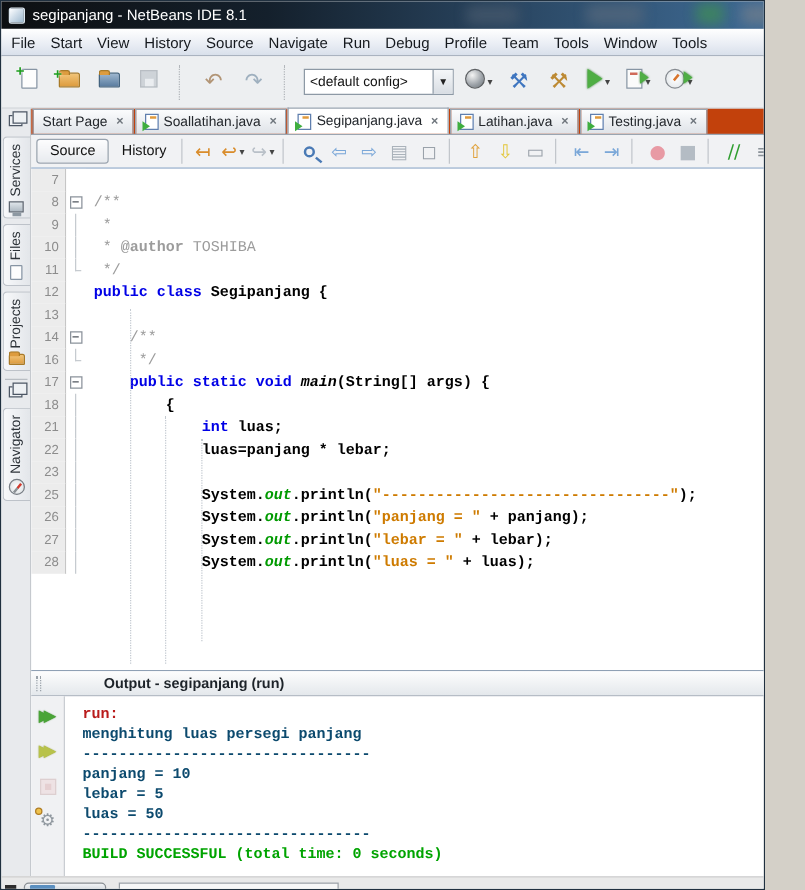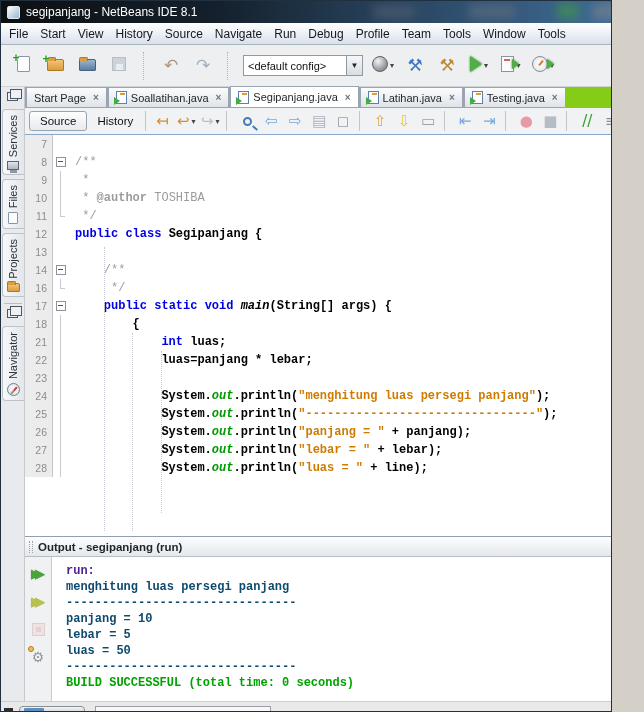--- a/index.html
+++ b/index.html
@@ -59,21 +59,21 @@
   .vtab{display:flex;flex-direction:column;align-items:center;padding:5px 0 4px 0;margin:2px 0;border:1px solid #bdc2c9;border-right:none;border-radius:4px 0 0 4px;background:linear-gradient(90deg,#f7f8fa,#e3e6ea);width:22px;}
   .vlabel{writing-mode:vertical-rl;transform:rotate(180deg);font-size:11px;color:#2c3238;margin-bottom:4px;}
   .ic-serv{width:12px;height:9px;border:1px solid #5d6possible;} 
   .ic-serv{width:12px;height:9px;border:1px solid #5d6670;background:linear-gradient(#dfe5ea,#aeb9c2);position:relative;}
   .ic-serv::after{content:"";position:absolute;left:2px;bottom:-4px;width:7px;height:3px;background:#8d98a2;}
   .ic-compass{width:13px;height:13px;border-radius:50%;border:1px solid #777d84;background:radial-gradient(#ffffff,#d7dce0);position:relative;}
   .ic-compass::after{content:"";position:absolute;left:5px;top:2px;width:2px;height:9px;transform:rotate(40deg);background:linear-gradient(#d23b2f 50%,#8b9196 50%);}
   .sbsep{width:18px;border-top:1px solid #b9bec4;margin:4px 0 2px 0;}
   .rightcol{flex:1;display:flex;flex-direction:column;min-width:0;}
   
-  .tabstrip{height:21px;background:#84cc16;display:flex;align-items:flex-end;border-bottom:1px solid #9aa5b1;padding-left:1px;}
+  .tabstrip{height:21px;background:#c2410c;display:flex;align-items:flex-end;border-bottom:1px solid #9aa5b1;padding-left:1px;}
   .tab{display:flex;align-items:center;height:20px;padding:0 7px;border:1px solid #9aa5b1;border-bottom:none;margin-right:1px;
        background:linear-gradient(#fbfcfd,#dfe3e8);font-size:11px;color:#23272c;white-space:nowrap;}
   .tab.sel{background:#fff;height:21px;position:relative;}
   .tclose{margin-left:7px;color:#6f767d;font-size:10px;font-weight:bold;}
   .ic-java{width:11px;height:13px;background:#fff;border:1px solid #5f7fae;position:relative;margin-right:4px;flex:none;}
   .ic-java::before{content:"";position:absolute;right:1px;top:1px;width:5px;height:2px;background:#e09a3e;}
   .ic-java::after{content:"";position:absolute;left:-3px;bottom:-2px;width:0;height:0;border-left:6px solid #3fae3f;border-top:4px solid transparent;border-bottom:4px solid transparent;}
   
   .edbar{height:27px;background:#f1f2f4;border-bottom:1px solid #8ba7c7;display:flex;align-items:center;padding:0 4px;}
   .srcbtn{font-size:11.5px;color:#111;padding:3px 10px;border:1px solid #9aa4af;border-radius:3px;background:linear-gradient(#fdfdfe,#e7eaee);margin-right:2px;}
@@ -99,35 +99,35 @@
   .t-k{color:#0000e6;}
   .t-c{color:#9c9c9c;font-weight:normal;}
   .t-cb{color:#9c9c9c;font-weight:bold;}
   .t-s{color:#ce7b00;}
   .t-f{color:#009a00;font-style:italic;}
   .t-m{font-style:italic;}
   .t-cls{font-weight:bold;}
   .guide{position:absolute;width:0;border-left:1px dotted #c4cad1;}
   
   .output{height:165px;border-top:1px solid #8fa0b4;display:flex;flex-direction:column;background:#fff;}
-  .ohead{height:20px;background:linear-gradient(#fdfdfd,#e4e8ec);border-bottom:1px solid #b6bdc6;display:flex;align-items:center;padding-left:4px;}
+  .ohead{height:20px;background:linear-gradient(#fdfdfd,#e4e8ec);border-bottom:1px solid #b6bdc6;display:flex;align-items:center;padding-left:4px;gap:45px;}
   .ogrip{width:4px;height:12px;border-left:1px dotted #9aa2aa;border-right:1px dotted #9aa2aa;margin-right:5px;}
   .otitle{font-size:11.5px;font-weight:bold;color:#1d2329;}
   .obody{flex:1;display:flex;min-height:0;}
   .obtns{width:27px;background:#f0f1f3;border-right:1px solid #c9cdd2;display:flex;flex-direction:column;align-items:center;padding-top:5px;flex:none;}
   .obtn{height:22px;display:flex;align-items:center;justify-content:center;margin-bottom:6px;}
   .dbl{font-size:13px;letter-spacing:-6px;padding-right:6px;font-family:"DejaVu Sans",sans-serif;}
   .dbl.grn{color:#4aa437;text-shadow:0 0 1px #2f7d22;}
   .dbl.ylw{color:#b8c24a;text-shadow:0 0 1px #8a942c;}
   .stop-sq{width:13px;height:13px;border:1px solid #c7a6a6;background:#ecd2d2;position:relative;}
   .stop-sq::after{content:"";position:absolute;left:3px;top:3px;width:5px;height:5px;background:#d8a8a8;}
   .gear{font-size:14px;color:#8f979e;font-family:"DejaVu Sans",sans-serif;position:relative;}
   .gear i{position:absolute;left:-4px;top:-3px;width:6px;height:6px;border-radius:50%;border:1px solid #b07c22;background:#eec24e;}
   .otext{flex:1;font-family:"Liberation Mono","DejaVu Sans Mono",monospace;font-size:12px;font-weight:bold;line-height:16px;padding:6px 0 0 14px;white-space:pre;overflow:hidden;}
-  .o-muted{color:#4c1d95;}
+  .o-muted{color:#b91c1c;}
   .o-plain{color:#0c4a6e;}
   .o-success{color:#00a400;}
   
   .bstrip{height:12px;background:#e9e9e9;border-top:1px solid #cfcfcf;position:relative;}
   .bsq{position:absolute;left:3px;top:6px;width:9px;height:5px;background:#2d2d2d;}
   .bpill{position:absolute;left:18px;top:4px;width:66px;height:8px;border:1px solid #8a8f94;border-radius:4px;background:linear-gradient(#f2f4f6,#cfd4d9);}
   .bpill i{position:absolute;left:4px;top:1px;width:20px;height:4px;background:#5a8fc0;border-radius:1px;}
   .bbox{position:absolute;left:94px;top:4px;width:176px;height:8px;border:1px solid #9aa0a6;background:#f7f7f7;}
 </style>
 </head>
@@ -342,25 +342,24 @@
           <div class="eline"><span class="gut">11</span><span class="fold fend"></span><span class="code"><span class="t-c"> */</span></span></div>
           <div class="eline"><span class="gut">12</span><span class="fold"></span><span class="code"><span class="t-k">public</span><span> </span><span class="t-k">class</span><span> </span><span class="t-cls">Segipanjang</span><span> {</span></span></div>
           <div class="eline"><span class="gut">13</span><span class="fold"></span><span class="code"></span></div>
           <div class="eline"><span class="gut">14</span><span class="fold fbox"></span><span class="code"><span class="t-c">    /**</span></span></div>
           <div class="eline"><span class="gut">16</span><span class="fold fend"></span><span class="code"><span class="t-c">     */</span></span></div>
           <div class="eline"><span class="gut">17</span><span class="fold fbox"></span><span class="code"><span>    </span><span class="t-k">public</span><span> </span><span class="t-k">static</span><span> </span><span class="t-k">void</span><span> </span><span class="t-m">main</span><span>(String[] args) {</span></span></div>
           <div class="eline"><span class="gut">18</span><span class="fold fline"></span><span class="code"><span>        {</span></span></div>
           <div class="eline"><span class="gut">21</span><span class="fold fline"></span><span class="code"><span>            </span><span class="t-k">int</span><span> luas;</span></span></div>
           <div class="eline"><span class="gut">22</span><span class="fold fline"></span><span class="code"><span>            luas=panjang * lebar;</span></span></div>
           <div class="eline"><span class="gut">23</span><span class="fold fline"></span><span class="code"></span></div>
-          <div class="eline"><span class="gut">24</span><span class="fold fline"></span><span class="code"><span>            System.</span><span class="t-f">out</span><span>.println(</span><span class="t-s">"menghitung luas persegi panjang"</span><span>);</span></span></div>
           <div class="eline"><span class="gut">25</span><span class="fold fline"></span><span class="code"><span>            System.</span><span class="t-f">out</span><span>.println(</span><span class="t-s">"--------------------------------"</span><span>);</span></span></div>
           <div class="eline"><span class="gut">26</span><span class="fold fline"></span><span class="code"><span>            System.</span><span class="t-f">out</span><span>.println(</span><span class="t-s">"panjang = "</span><span> + panjang);</span></span></div>
           <div class="eline"><span class="gut">27</span><span class="fold fline"></span><span class="code"><span>            System.</span><span class="t-f">out</span><span>.println(</span><span class="t-s">"lebar = "</span><span> + lebar);</span></span></div>
-          <div class="eline"><span class="gut">28</span><span class="fold fline"></span><span class="code"><span>            System.</span><span class="t-f">out</span><span>.println(</span><span class="t-s">"luas = "</span><span> + line);</span></span></div>
+          <div class="eline"><span class="gut">28</span><span class="fold fline"></span><span class="code"><span>            System.</span><span class="t-f">out</span><span>.println(</span><span class="t-s">"luas = "</span><span> + luas);</span></span></div>
         </div>
 
       <div class="output">
         <div class="ohead">
           <span class="ogrip"></span>
           <span class="otitle">Output - segipanjang (run)</span>
         </div>
         <div class="obody">
           <div class="obtns" id="obtns">
               <span class="obtn">

